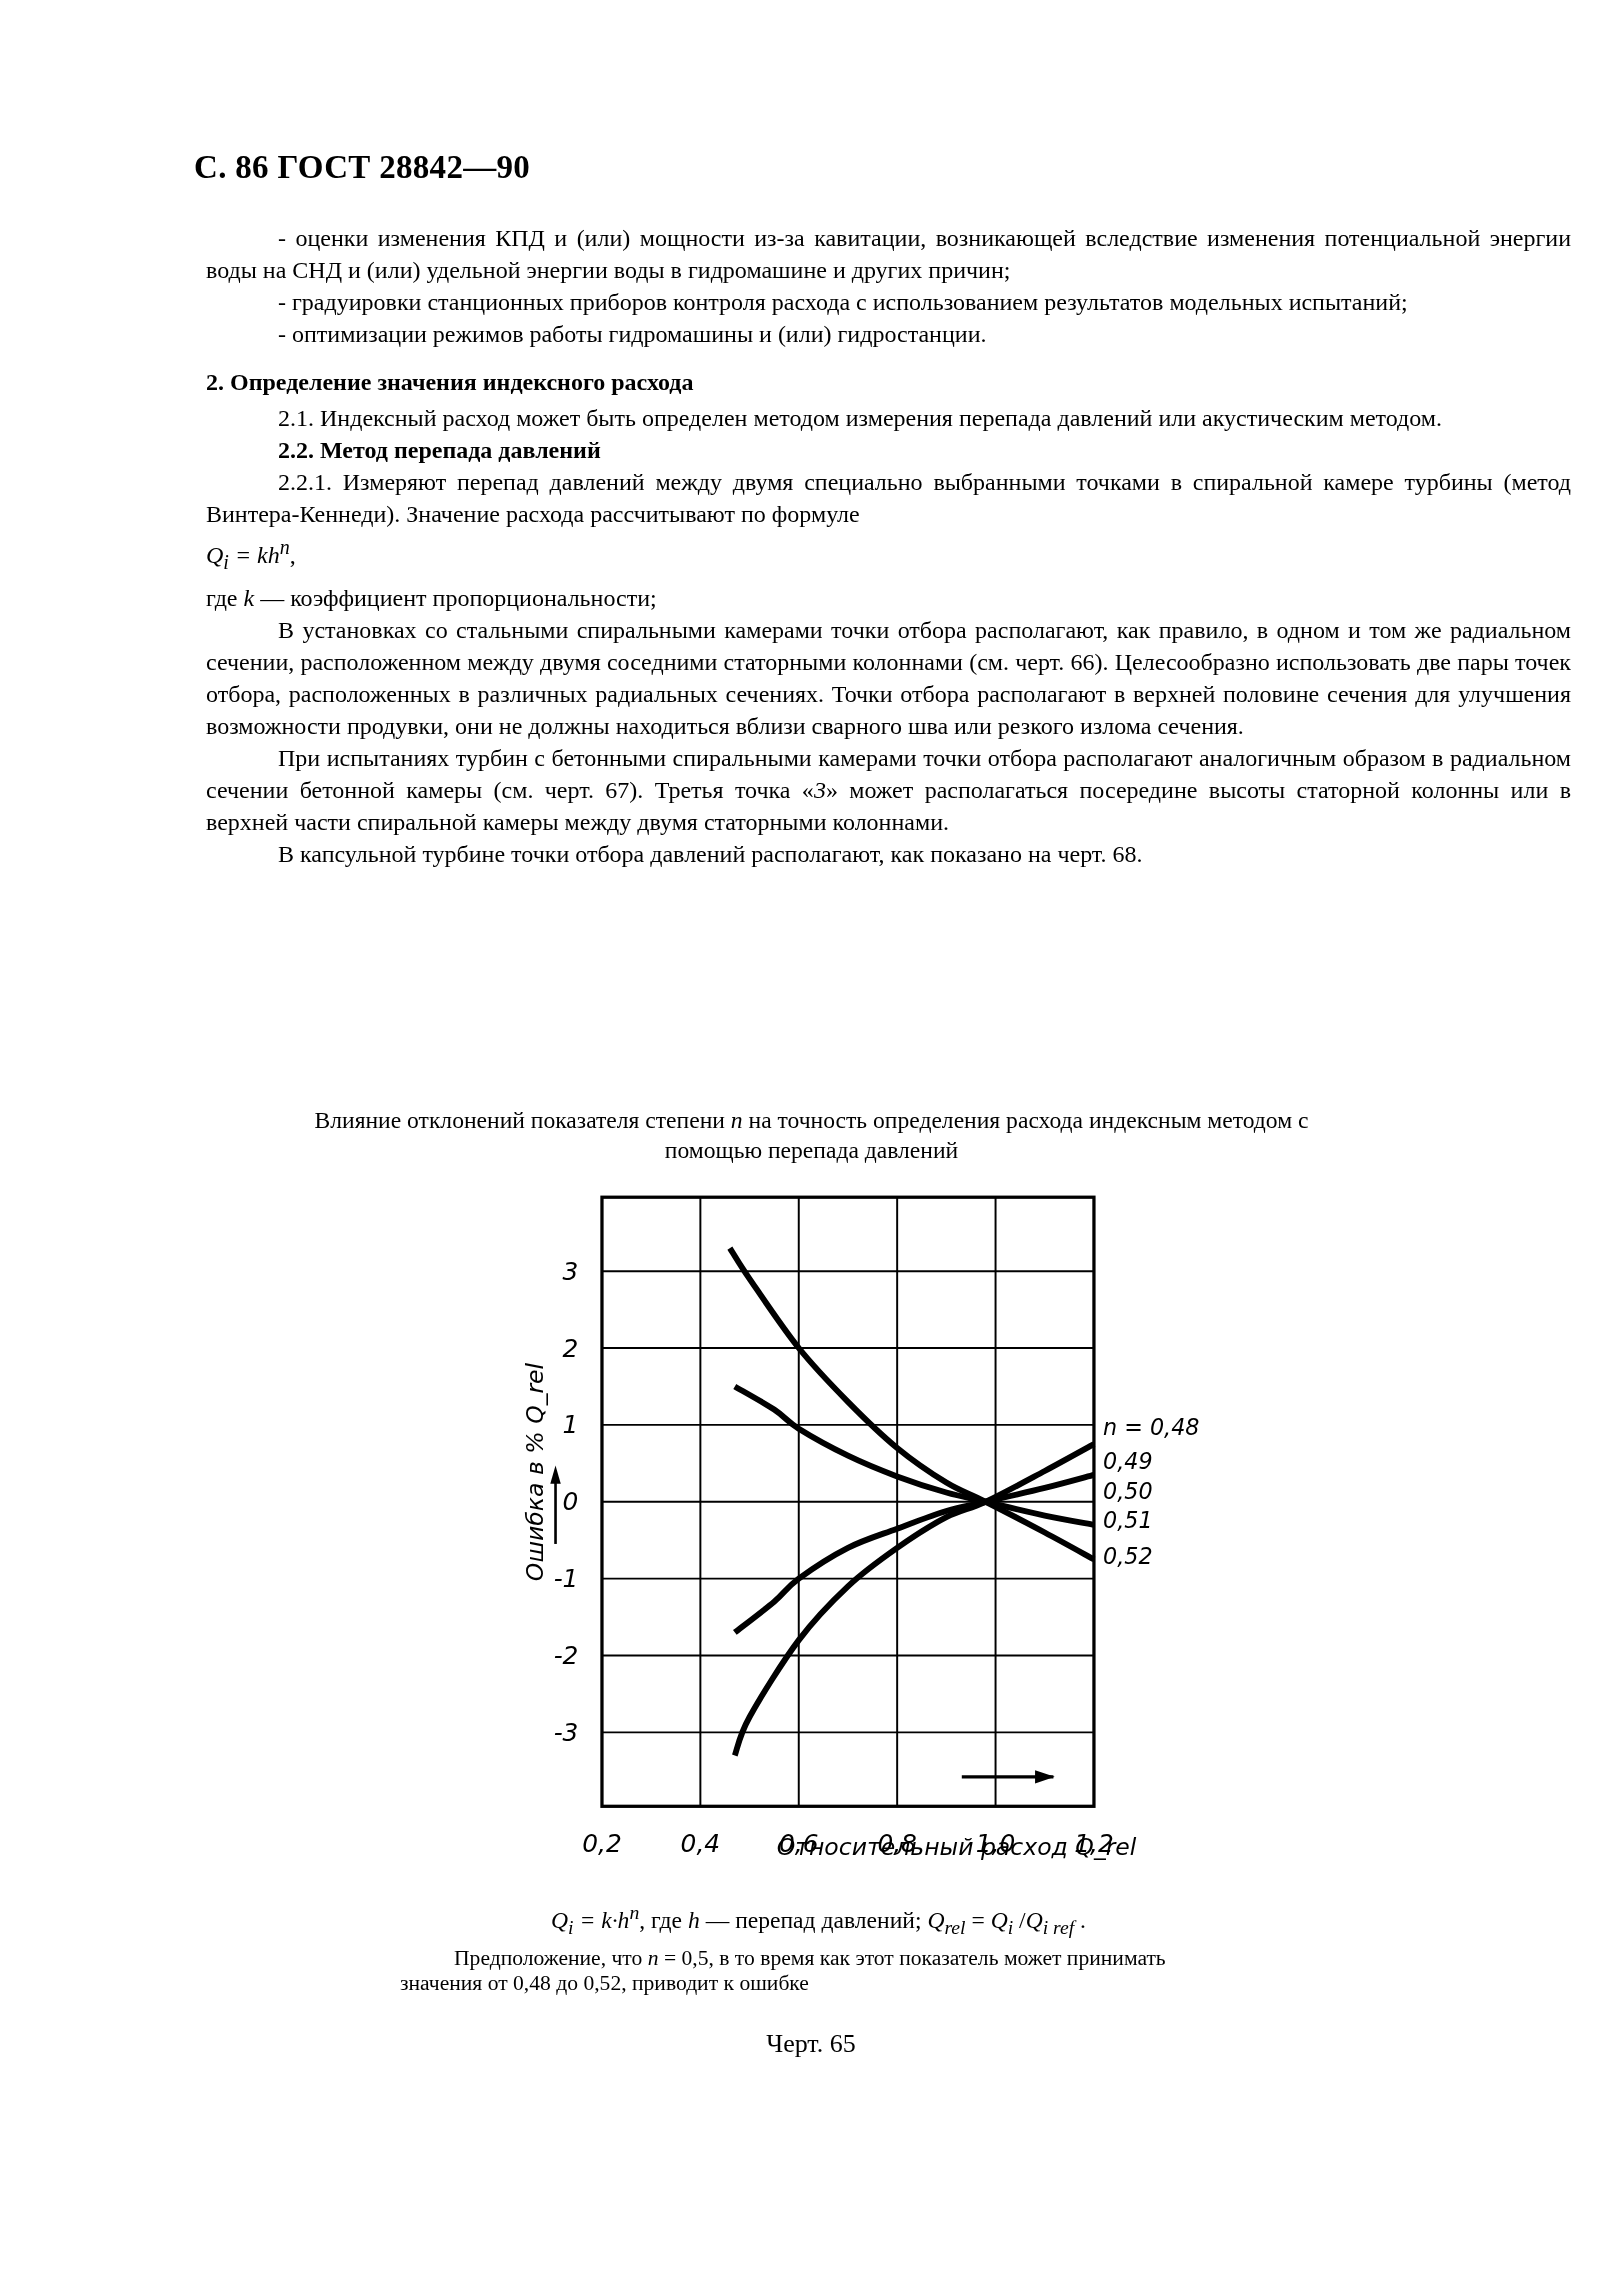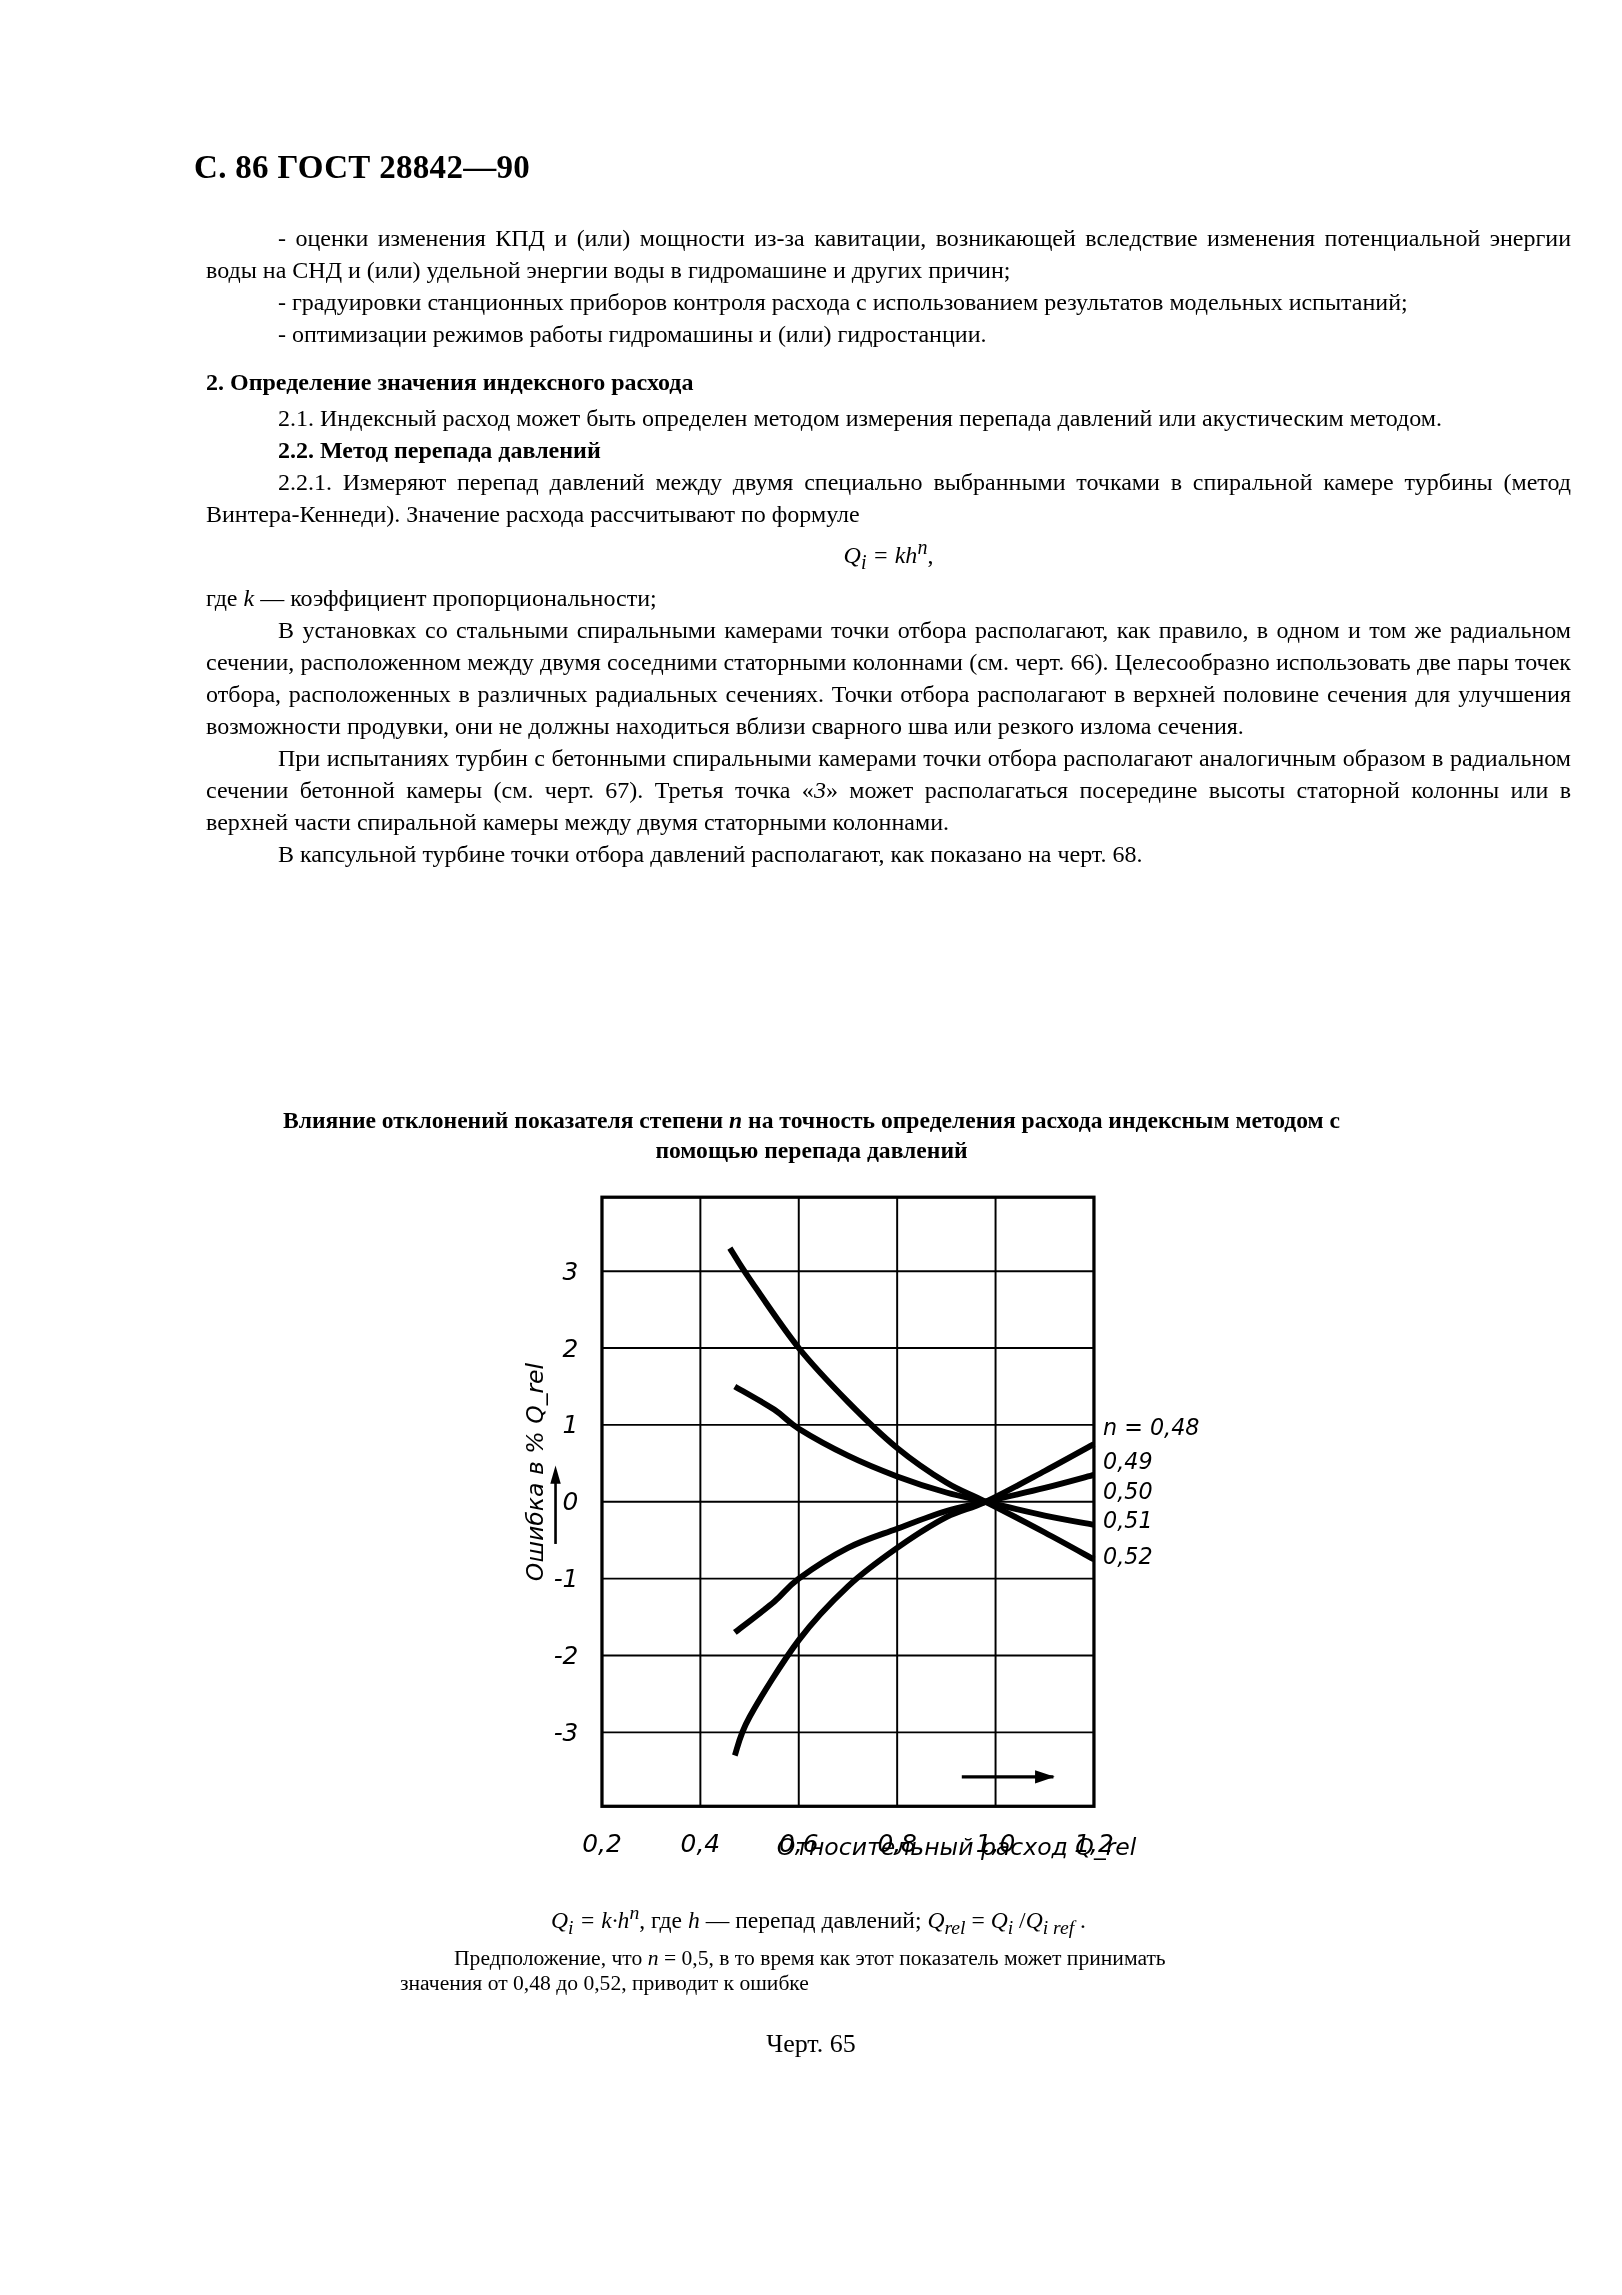--- a/index.html
+++ b/index.html
@@ -4,23 +4,23 @@
 <style>
   html, body { margin: 0; padding: 0; background: #ffffff; }
   body { width: 1622px; height: 2295px; position: relative; overflow: hidden;
          font-family: "Liberation Serif", "DejaVu Serif", serif; color: #000; }
   .page-header { position: absolute; left: 194px; top: 149px; font-size: 33px; font-weight: bold; letter-spacing: 0.3px; }
   .body-text { position: absolute; left: 206px; width: 1365px; font-size: 24px; line-height: 32px; text-align: justify; }
   .p { margin: 0; }
   .indent { text-indent: 72px; }
   .bold { font-weight: bold; }
   i { font-style: italic; }
-  .formula { text-align: center; margin: 1.3px 0 3.9px 0; font-style: italic; }
+  .formula { margin: 1.3px 0 3.9px 0; font-style: italic; }
   .section-title { text-align: left; font-weight: bold; margin: 15.7px 0 3.9px 0; }
-  .chart-title { position: absolute; left: 275px; width: 1073px; top: 1105px; font-size: 23.6px; line-height: 30px; font-weight: bold; text-align: center; }
+  .chart-title { position: absolute; left: 275px; width: 1073px; top: 1105px; font-size: 23.6px; line-height: 30px; font-weight: normal; text-align: center; }
   svg#chart { position: absolute; left: 0; top: 0; }
   .tick-label, .curve-label, .axis-title { font-family: "DejaVu Sans", sans-serif; font-style: italic; fill: #000; }
   .tick-label { font-size: 38px; }
   .curve-label { font-size: 34px; }
   .axis-title { font-size: 36px; }
   .caption-formula { position: absolute; left: 393px; width: 851px; top: 1901px; font-size: 23.6px; text-align: center; }
   .caption-note { position: absolute; left: 400px; width: 851px; top: 1946px; font-size: 21.6px; line-height: 25px; }
   .caption-note .first { text-indent: 54px; }
   .figure-number { position: absolute; left: 0; width: 1622px; top: 2029px; font-size: 26px; text-align: center; }
 </style>

